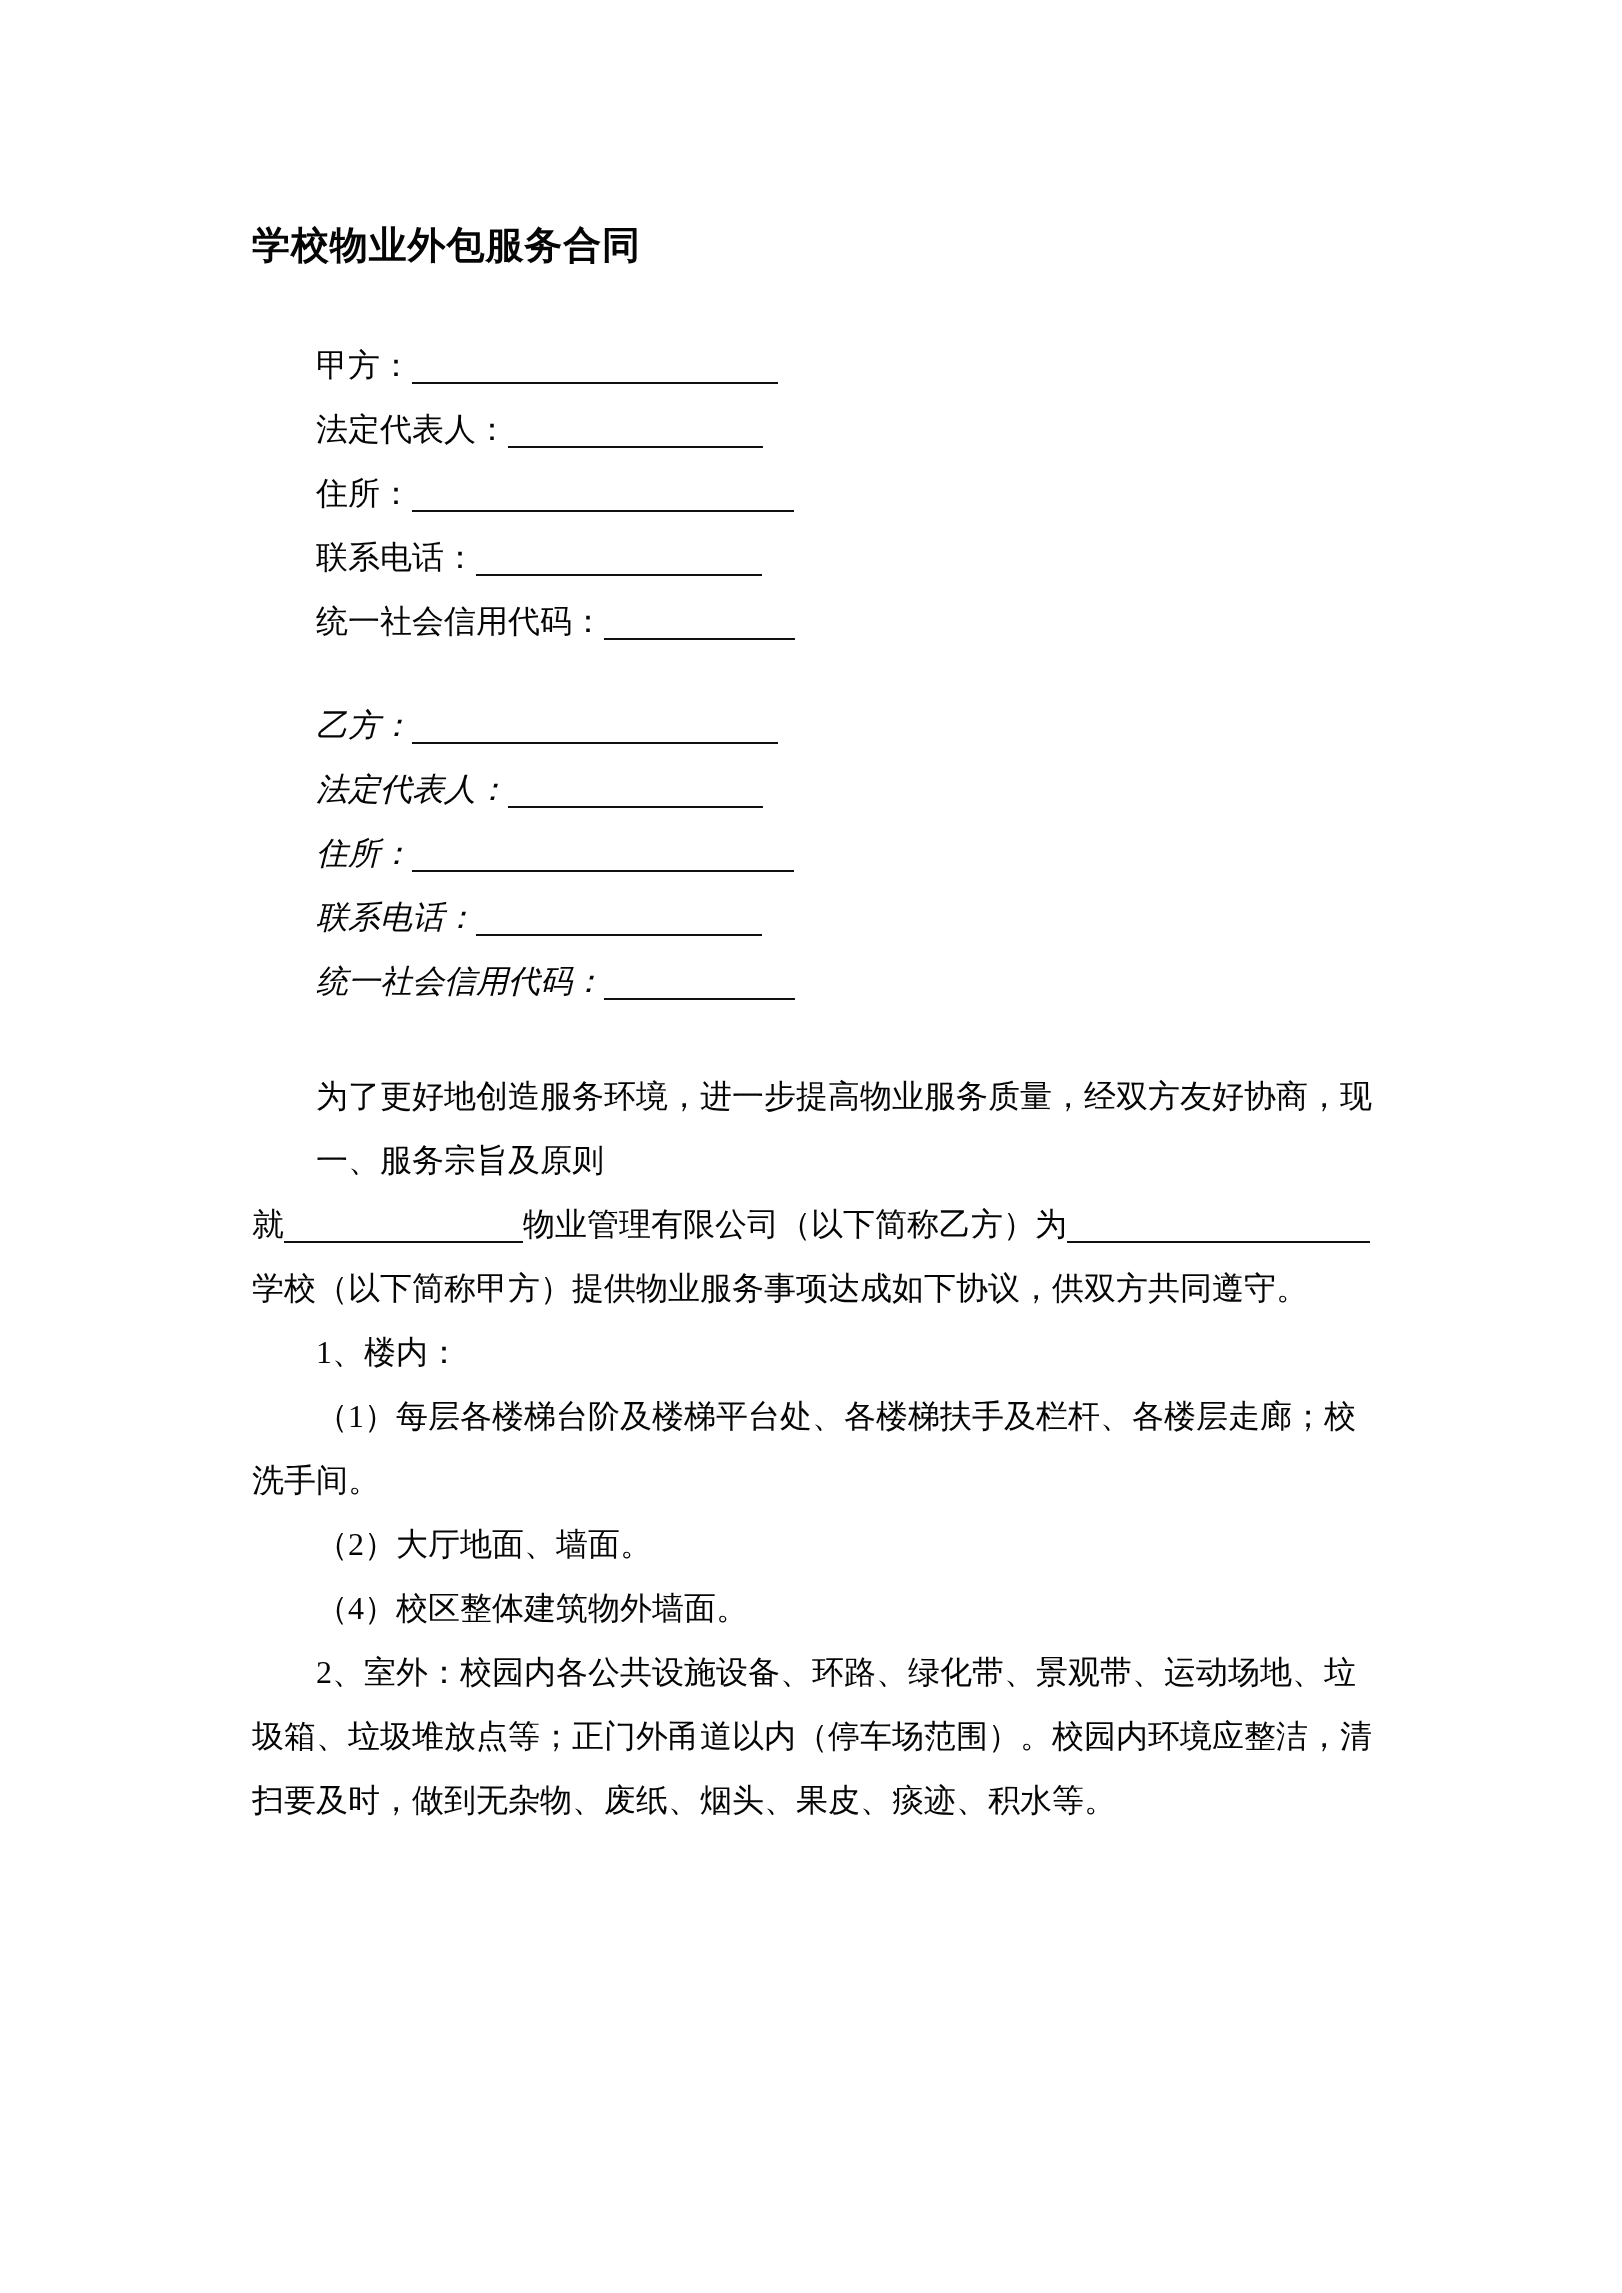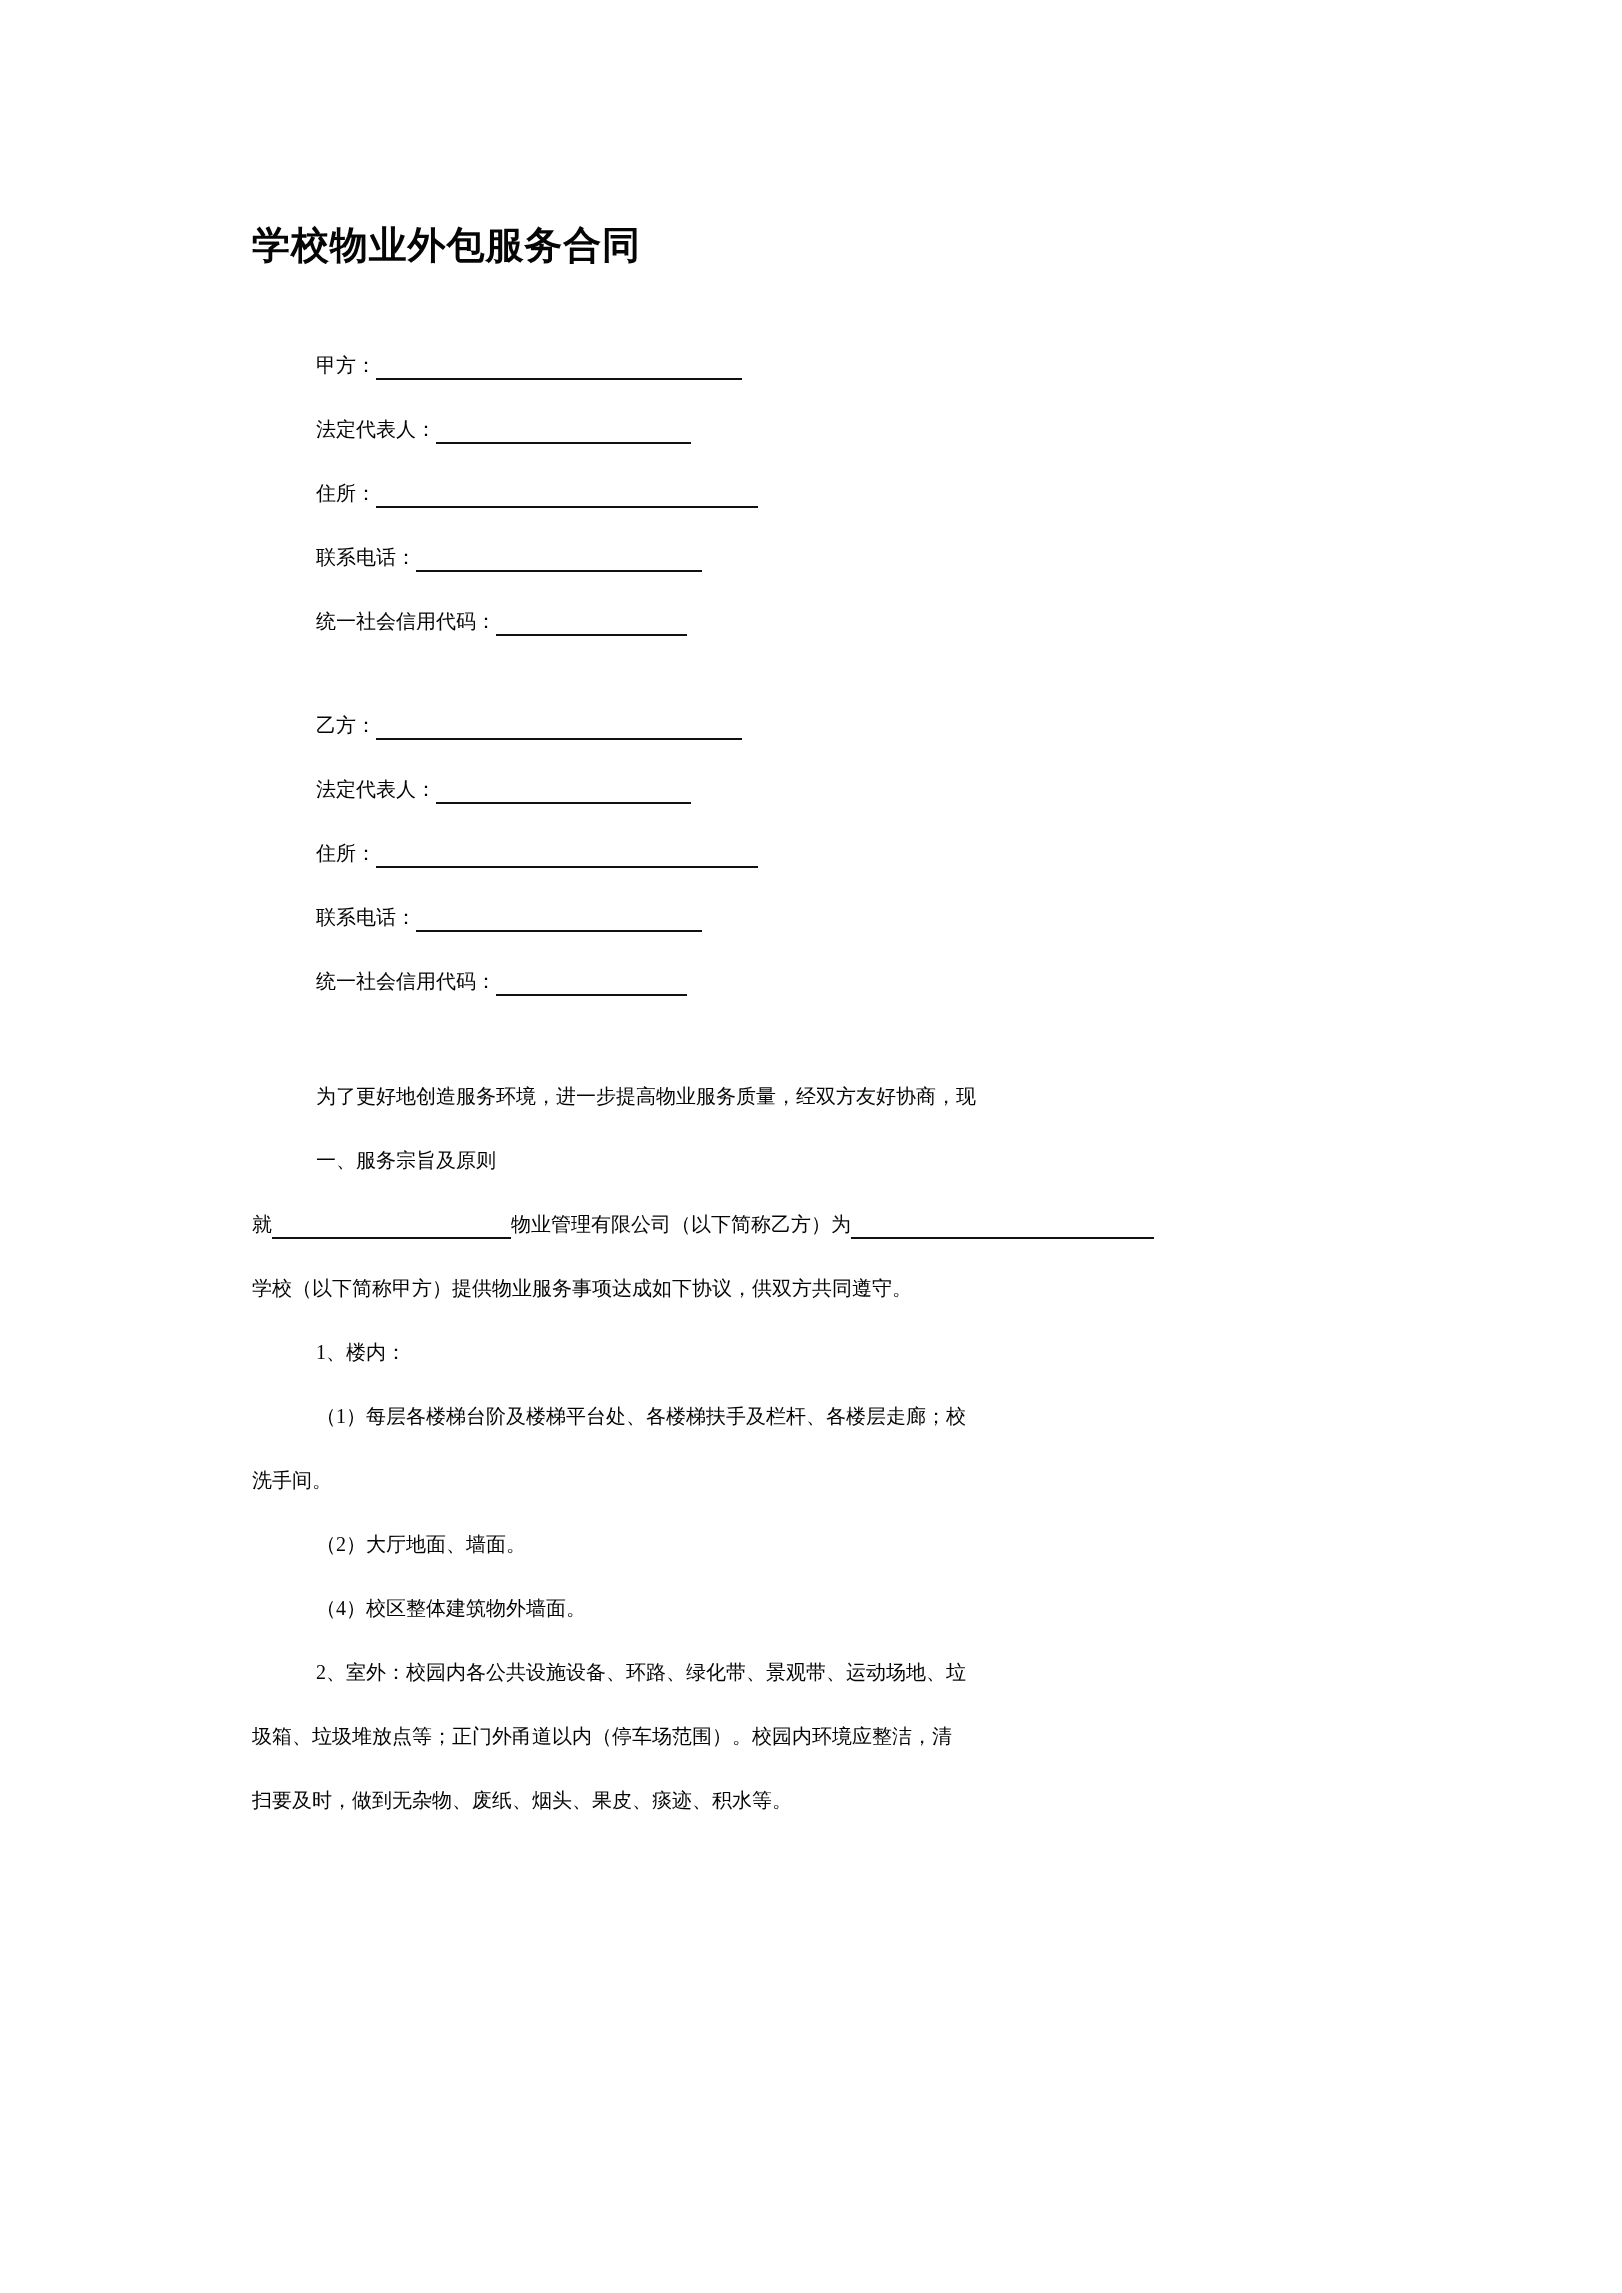--- a/index.html
+++ b/index.html
@@ -20,26 +20,26 @@
   }
   .title {
     margin: 0;
     font-size: 38px;
     line-height: 47px;
     font-weight: 700;
     letter-spacing: 0.9px;
     white-space: nowrap;
   }
   .fields-a { margin-top: 64px; }
-  .fields-b { margin-top: 40px; }
+  .fields-b { margin-top: 40px; font-style: italic; }
   .contract-body { margin-top: 51px; }
   .field-line, .body-line {
     height: 64px;
     line-height: 64px;
-    font-size: 20px;
+    font-size: 32px;
     white-space: nowrap;
   }
   .field-line { padding-left: 64px; }
   .indent { padding-left: 64px; }
   .blank {
     display: inline-block;
     height: 9px;
     border-bottom: 2.7px solid #111111;
     vertical-align: -8.2px;
   }

